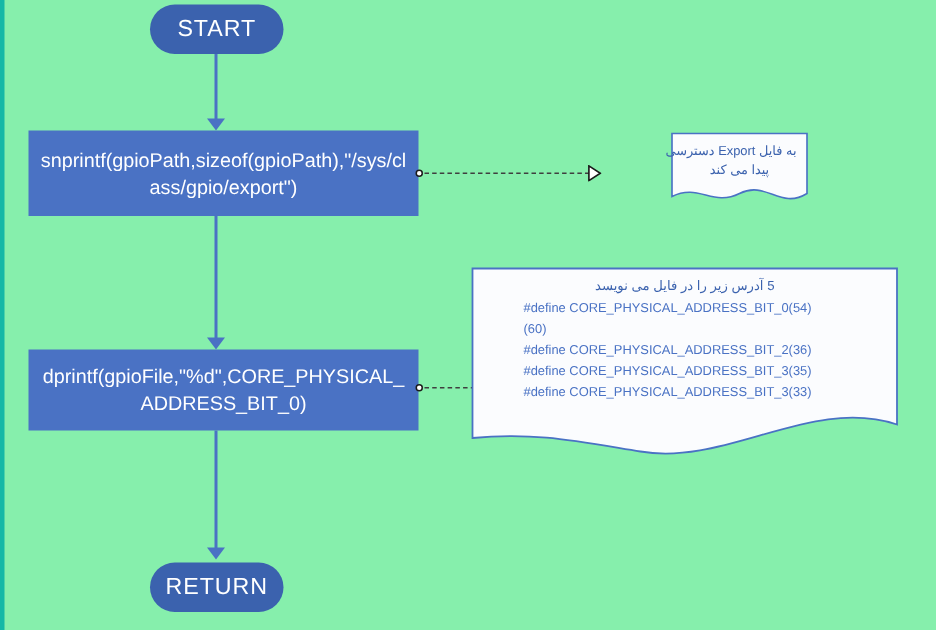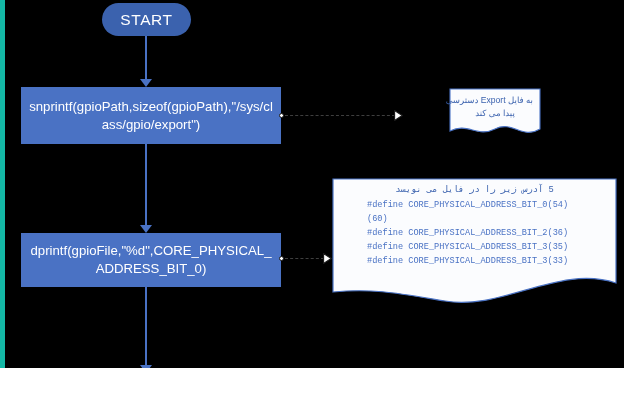--- a/index.html
+++ b/index.html
@@ -3,25 +3,25 @@
 <meta charset="utf-8">
 <style>
   html, body {
     margin: 0;
     padding: 0;
     background: #ffffff;
   }
   #canvas {
     position: relative;
     width: 624px;
-    height: 368px;
-    background: #000000;
+    height: 420px;
+    background: #86efac;
     overflow: hidden;
     font-family: "Liberation Sans", sans-serif;
-    border-left: 5px solid #14b8a6;
+    border-left: 3px solid #14b8a6;
     box-sizing: border-box;
   }
 
   
   .terminator {
     position: absolute;
     background: #3B62AE;
     border-radius: 999px;
     display: flex;
     align-items: center;
@@ -178,21 +178,21 @@
       <div class="rtl-line">پیدا می کند</div>
     </div>
   </div>
 
   <div class="dash-origin" style="left:274px; top:256px;"></div>
   <div class="dash-line" style="left:280px; top:258px; width:39px;"></div>
   <svg class="dash-arrow" style="left:318px; top:253px;" viewBox="0 0 9 11">
     <path d="M0.6,0.6 L8.2,5.5 L0.6,10.4 Z" fill="#ffffff" stroke="#1a1a1a" stroke-width="1.1"></path>
   </svg>
 
-  <div class="note" style="left:327px; top:178px; width:285px; height:127px;font-family:Liberation Mono, monospace;">
+  <div class="note" style="left:311px; top:178px; width:285px; height:127px;">
     <svg viewBox="0 0 285 127" preserveAspectRatio="none">
       <path d="M1,1 L284,1 L284,105 C227,86 170,133 113,123 C70,116 43,110 1,114 Z" fill="#fbfcfe" stroke="#4A72C4" stroke-width="1.2"></path>
     </svg>
     <div class="note-body">
       <div class="note-heading">5 آدرس زیر را در فایل می نویسد</div>
       <div class="define-list">
         <div class="define-row">
           <span class="define-name">#define CORE_PHYSICAL_ADDRESS_BIT_0</span>
           <span class="define-val">(54)</span>
         </div>

